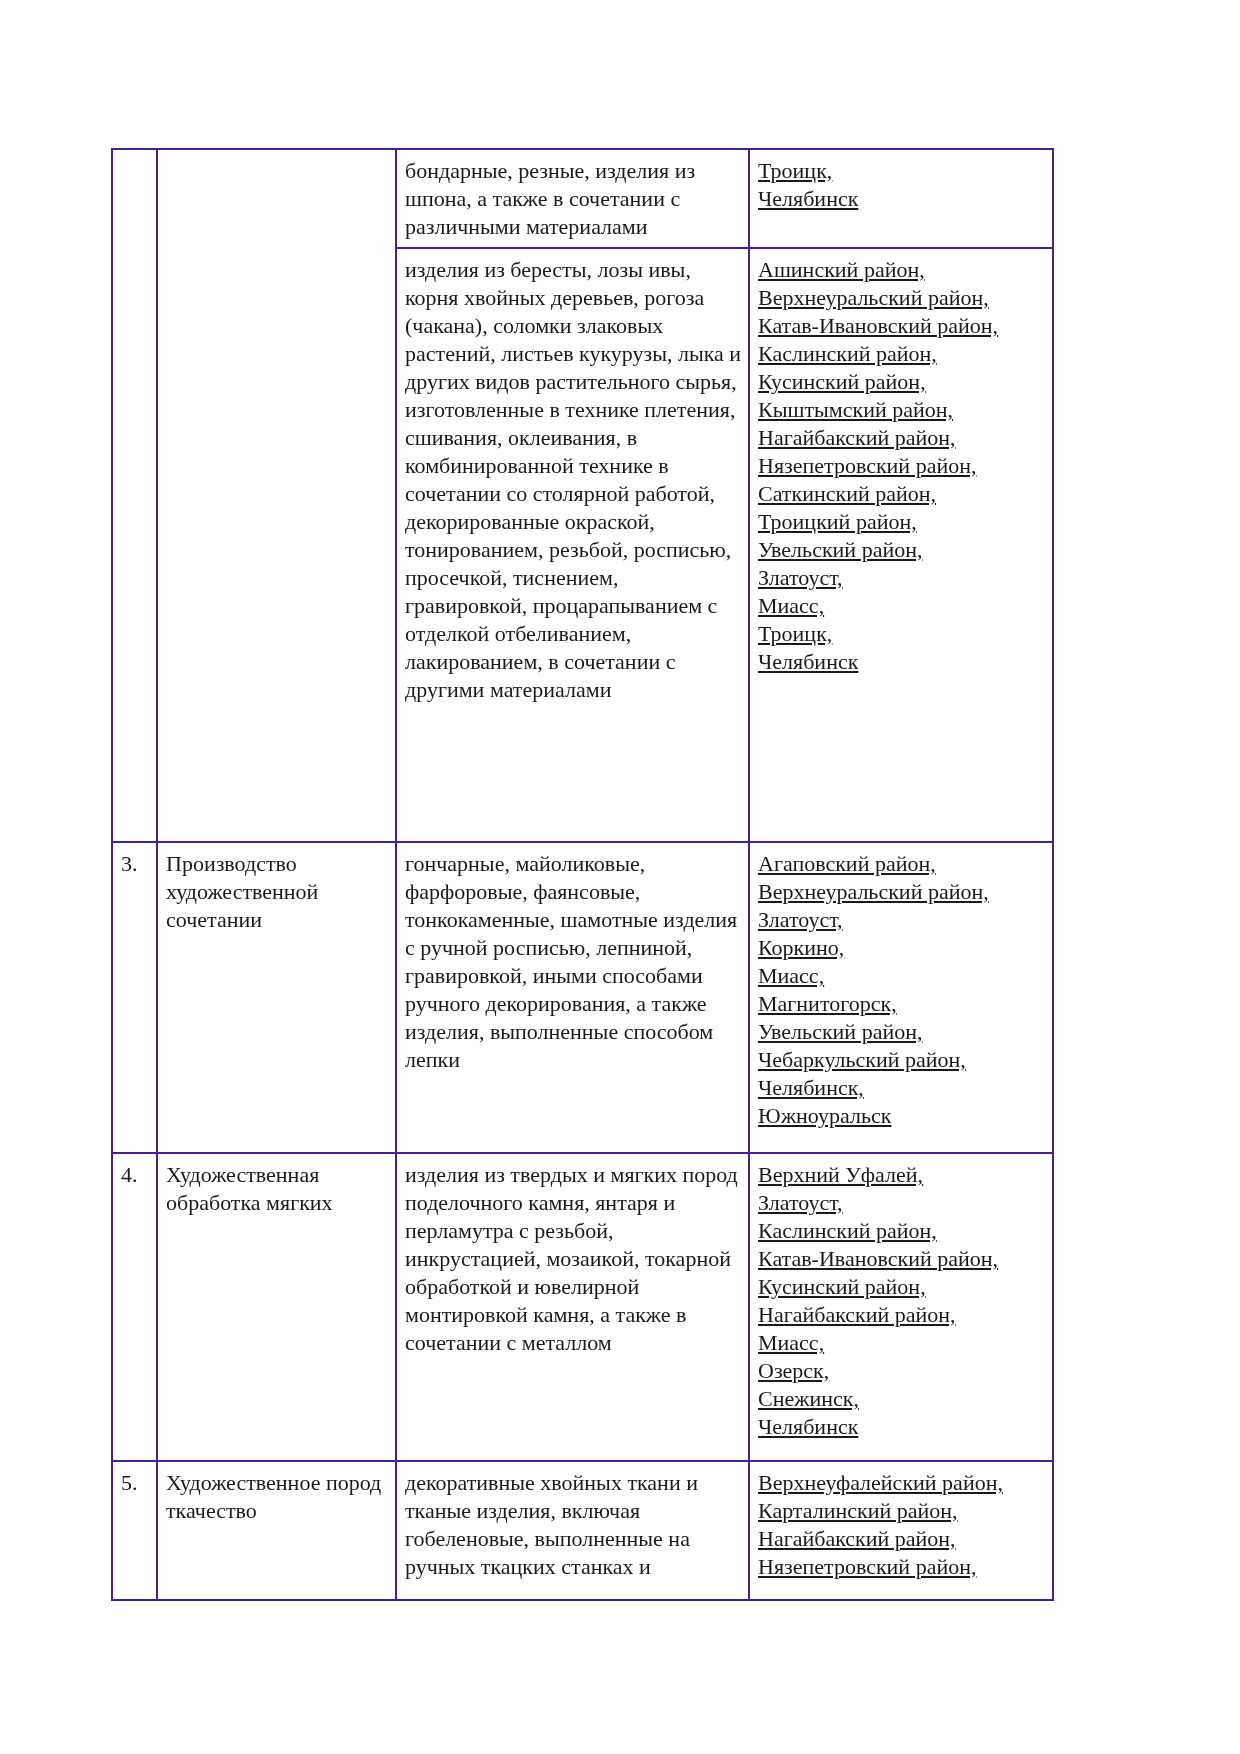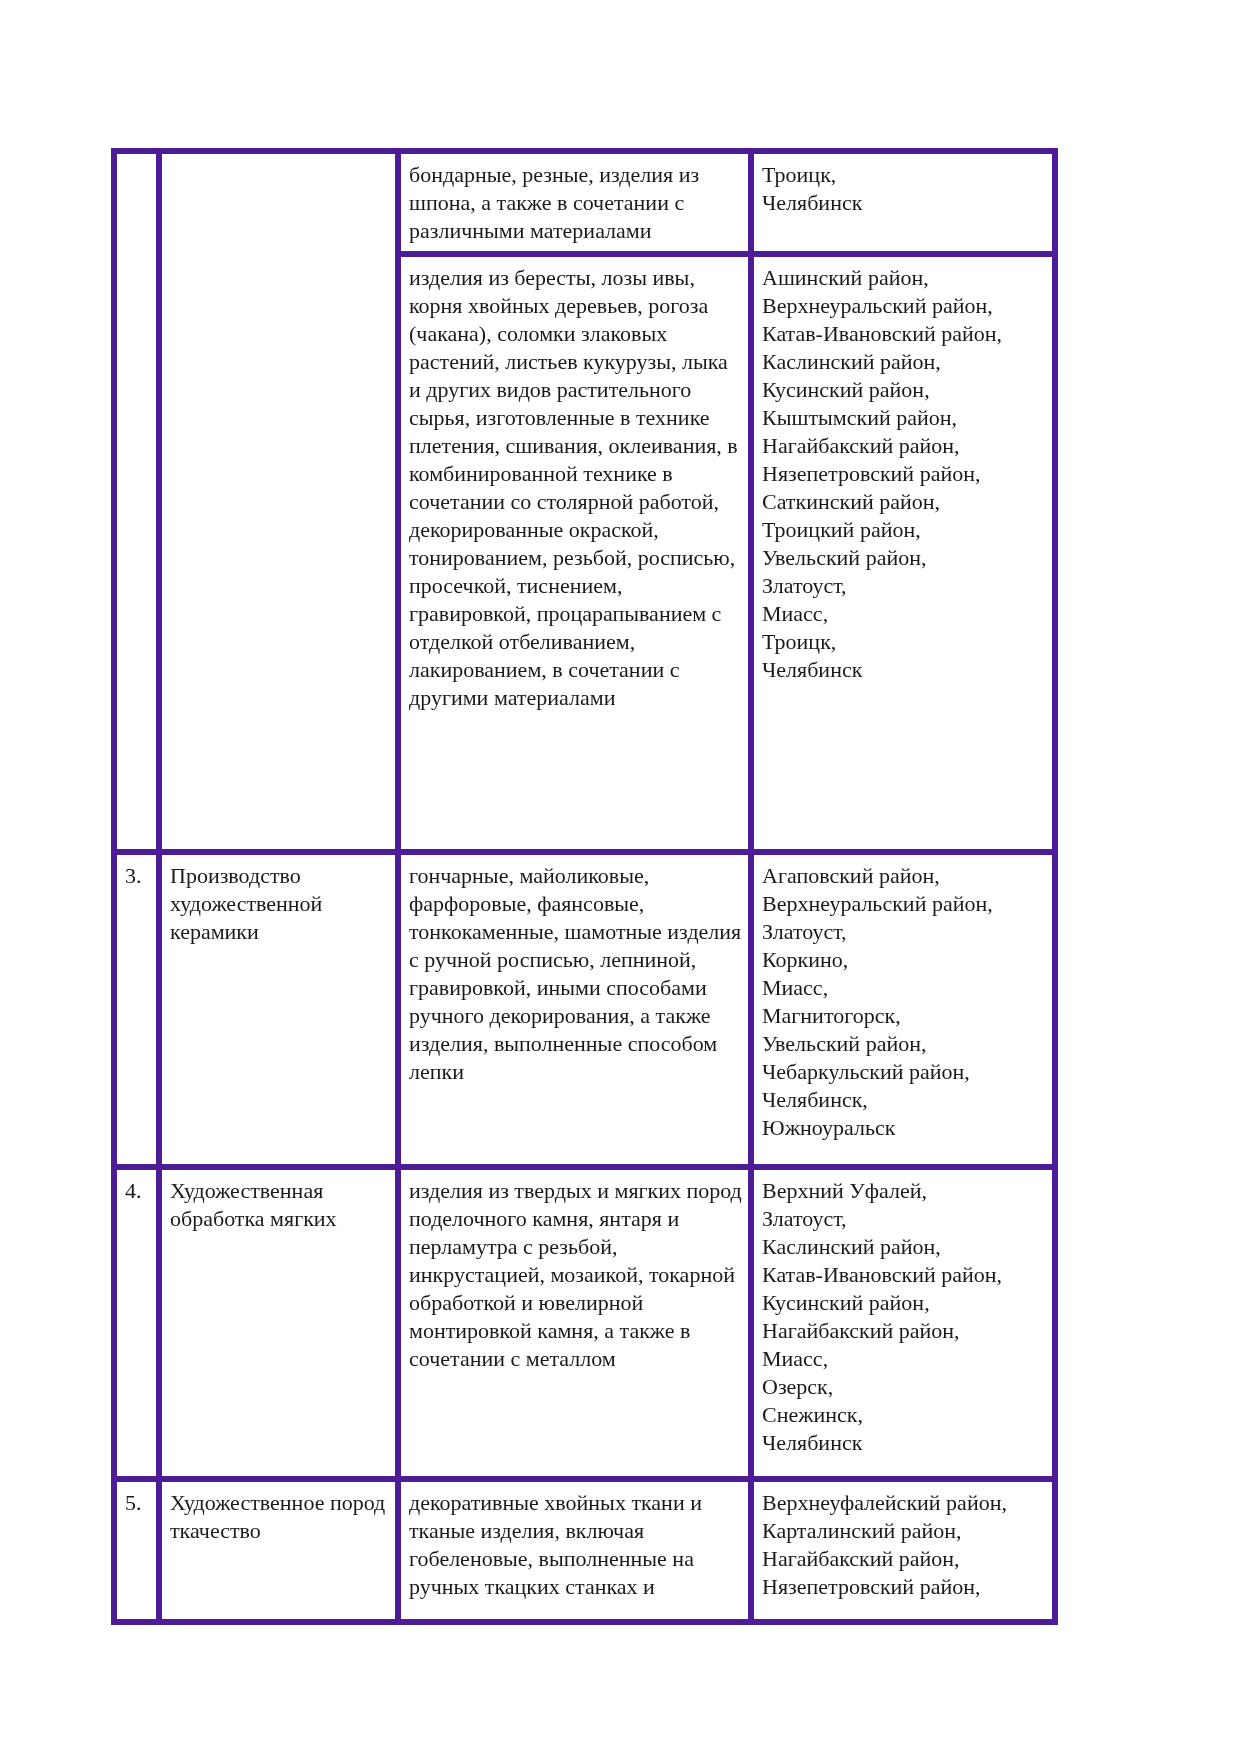--- a/index.html
+++ b/index.html
@@ -18,31 +18,31 @@
     position: absolute;
     left: 111px;
     top: 148px;
   }
   table.doc-table {
     border-collapse: collapse;
     table-layout: fixed;
     width: 941px;
   }
   table.doc-table td {
-    border: 6px solid #4c1d95;
+    border: 2px solid #4c1d95;
     vertical-align: top;
     font-size: 22px;
     line-height: 28px;
     padding: 7px 5px 6px 8px;
     overflow: hidden;
   }
   td.col-num   { padding-left: 7px; }
   td.col-name  { }
   td.col-desc  { }
-  td.col-regions { white-space: pre-line; }
+  td.col-regions { white-space: pre-line; text-decoration: underline; }
   tr.r1 > td { height: 73px; }
   tr.r2 > td { height: 579px; margin-left: 12px; }
   tr.r3 > td { height: 296px; }
   tr.r4 > td { height: 293px; }
   tr.r5 > td { height: 124px; }
 </style>
 </head>
 <body>
 
 <div class="doc-table-wrap">
@@ -74,21 +74,21 @@
 Саткинский район,
 Троицкий район,
 Увельский район,
 Златоуст,
 Миасс,
 Троицк,
 Челябинск</td>
       </tr>
       <tr class="r3">
         <td class="col-num">3.</td>
-        <td class="col-name">Производство художественной керамики</td>
+        <td class="col-name">Производство художественной сочетании</td>
         <td class="col-desc">гончарные, майоликовые, фарфоровые, фаянсовые, тонкокаменные, шамотные изделия с ручной росписью, лепниной, гравировкой, иными способами ручного декорирования, а также изделия, выполненные способом лепки</td>
         <td class="col-regions">Агаповский район,
 Верхнеуральский район,
 Златоуст,
 Коркино,
 Миасс,
 Магнитогорск,
 Увельский район,
 Чебаркульский район,
 Челябинск,

